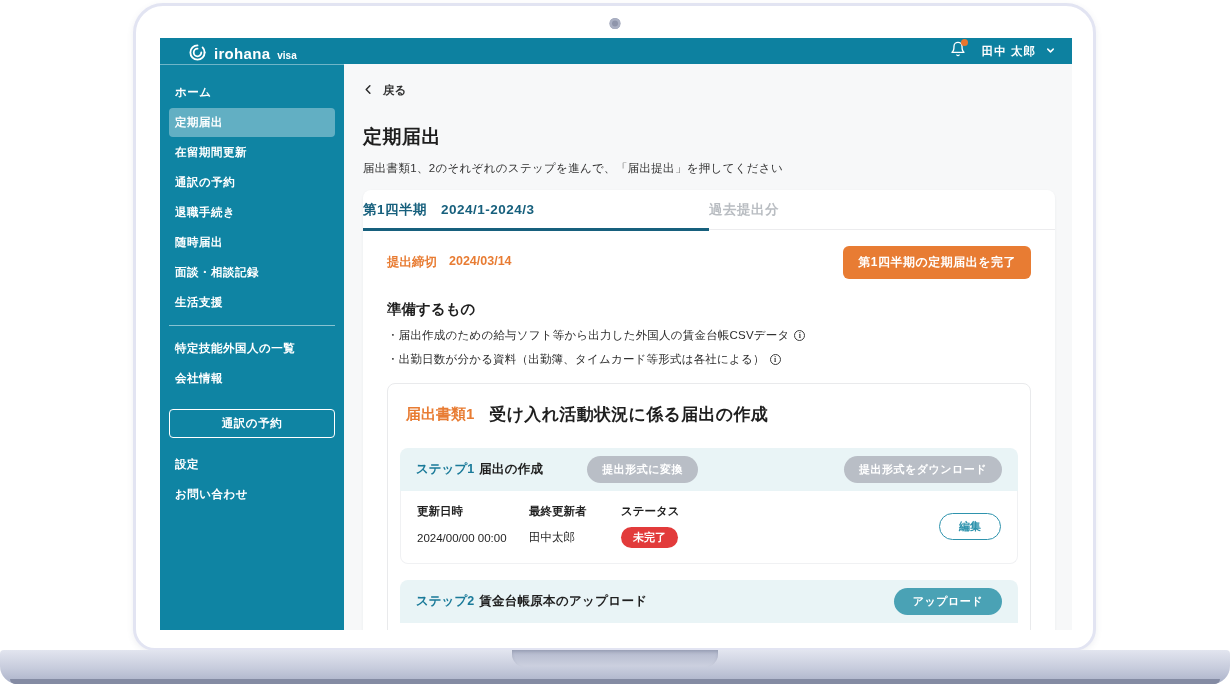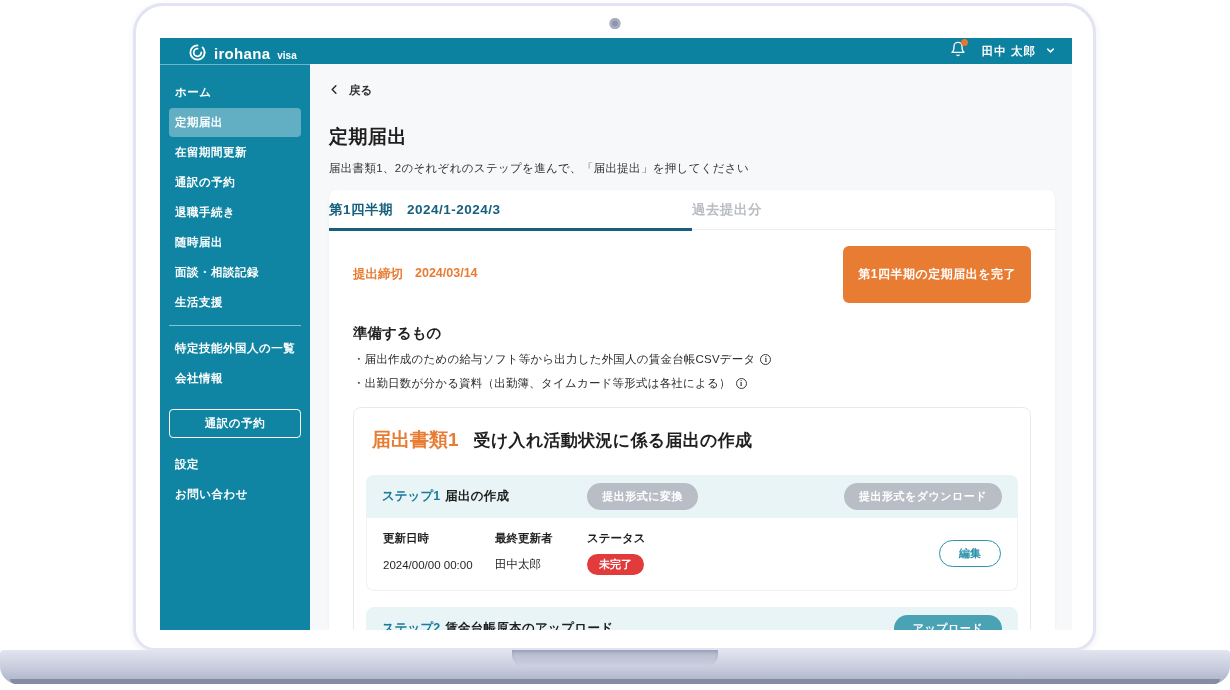--- a/index.html
+++ b/index.html
@@ -36,21 +36,21 @@
   .header-right { display:flex; align-items:center; gap:16px; }
   .bell-wrap { position:relative; display:flex; }
   .bell-dot { position:absolute; top:-2px; right:-2px; width:7px; height:7px;
     border-radius:50%; background:#e8762d; }
   .user-chip { display:flex; align-items:center; gap:9px; color:#fff;
     font-size:11.5px; font-weight:bold; letter-spacing:1px; }
 
   .app-body { flex:1; display:flex; overflow:hidden; }
 
   
-  .sidebar { width:150px; flex-shrink:0; background:#0f84a3; color:#fff;
+  .sidebar { width:184px; flex-shrink:0; background:#0f84a3; color:#fff;
     border-top:1px solid rgba(255,255,255,0.4); padding:13px 9px 10px; }
   .nav-item { font-size:11.5px; font-weight:bold; letter-spacing:0.5px;
     padding:7px 6px; margin-bottom:1px; border-radius:4px; cursor:pointer; white-space:nowrap; }
   .nav-item.active { background:rgba(255,255,255,0.35); }
   .sidebar-divider { height:1px; background:rgba(255,255,255,0.5); margin:8px 0; }
   .interpreter-btn { display:block; width:100%; border:1.5px solid #fff; background:transparent;
     color:#fff; border-radius:4px; font-size:11.5px; font-weight:bold; letter-spacing:0.5px;
     padding:6px 0; margin:16px 0 12px; text-align:center; cursor:pointer;font-family:Liberation Serif, serif; }
 
   
@@ -67,34 +67,34 @@
     padding:11px 0 10px; position:relative; cursor:pointer; letter-spacing:0.5px; }
   .tab.active { color:#17607d; }
   .tab.active::after { content:""; position:absolute; left:0; right:0; bottom:-1.5px;
     height:3px; background:#17607d; }
   .tab.inactive { color:#b9bdc2; }
 
   .card-body { padding:16px 24px 24px; }
   .deadline-row { display:flex; justify-content:space-between; align-items:center; }
   .deadline { display:flex; gap:12px; color:#e87c33; font-size:12.5px; font-weight:bold; }
   .complete-btn { background:#e87c33; color:#fff; border:none; border-radius:6px;
-    font-size:12px; font-weight:bold; padding:20px 15px; cursor:pointer; letter-spacing:0.5px; }
+    font-size:12px; font-weight:bold; padding:8px 15px; cursor:pointer; letter-spacing:0.5px; }
 
   .prep-title { font-size:14.5px; font-weight:bold; color:#1f1f1f; margin-top:21px; }
   .prep-item { display:flex; align-items:center; gap:5px; font-size:11.5px;
     color:#2b2b2b; margin-top:9px; letter-spacing:0.2px; }
   .info-icon { width:11px; height:11px; border:1.2px solid #3a3a3a; border-radius:50%;
     display:inline-flex; align-items:center; justify-content:center;
     font-size:8px; font-weight:bold; color:#3a3a3a; flex-shrink:0;
     font-family:"Liberation Serif","DejaVu Serif",serif; }
 
   .doc-card { border:1px solid #e9eaec; border-radius:8px; margin-top:16px;
     padding:14px 12px 18px; }
   .doc-title-row { display:flex; align-items:center; gap:15px; padding:5px 6px 13px; }
-  .doc-tag { color:#e87c33; font-size:19px; font-weight:bold; }
+  .doc-tag { color:#e87c33; font-size:15px; font-weight:bold; }
   .doc-title { color:#1f1f1f; font-size:17px; font-weight:bold; letter-spacing:0.3px; }
 
   .step { margin-top:9px; }
   .step + .step { margin-top:16px; }
   .step-header { background:#e9f4f6; border-radius:8px 8px 0 0; padding:8px 16px;
     min-height:33px; display:flex; align-items:center; }
   .step-left { display:flex; align-items:center; flex:1; }
   .step-label { color:#1a7a99; font-size:12.5px; font-weight:bold; margin-right:5px; }
   .step-title { color:#1f1f1f; font-size:12.5px; font-weight:bold; letter-spacing:0.3px; }
   .pill-gray { background:#b9bec6; color:#fff; border:none; border-radius:999px;

